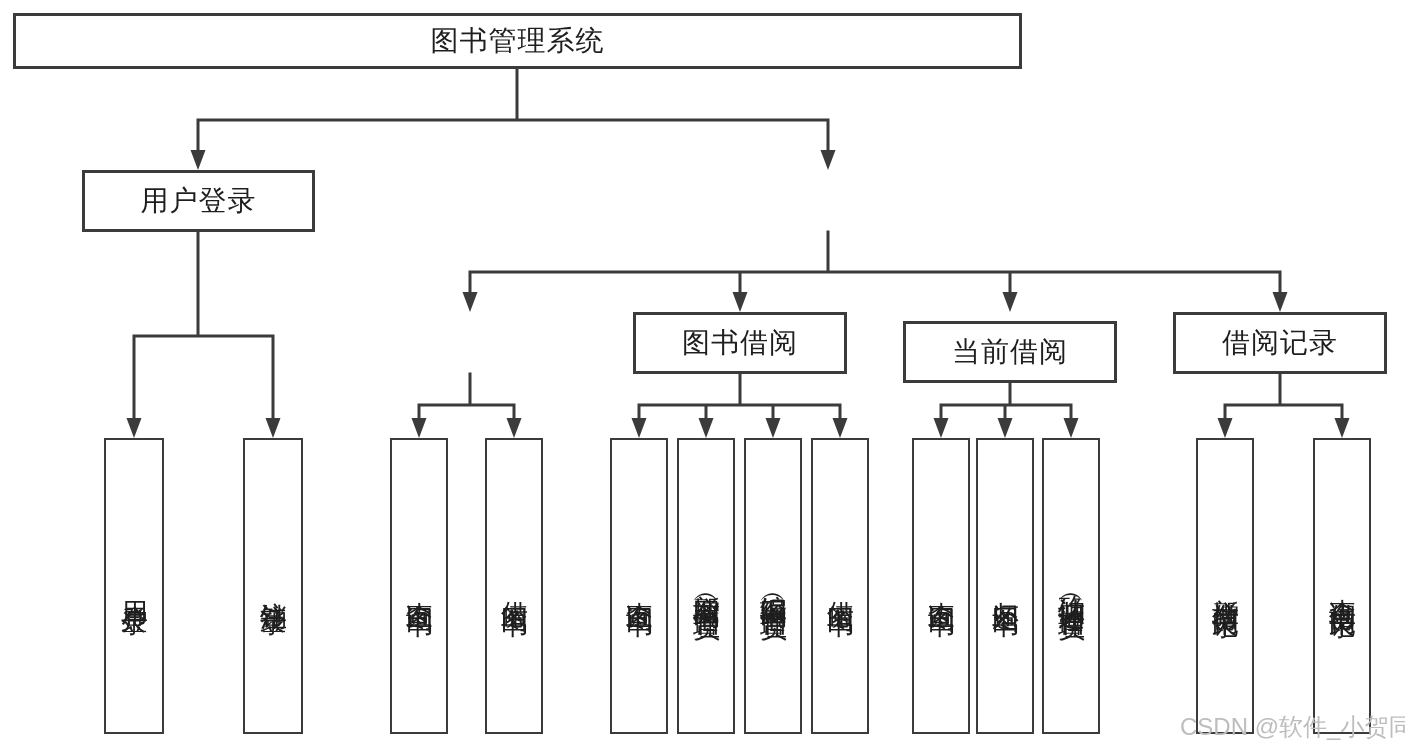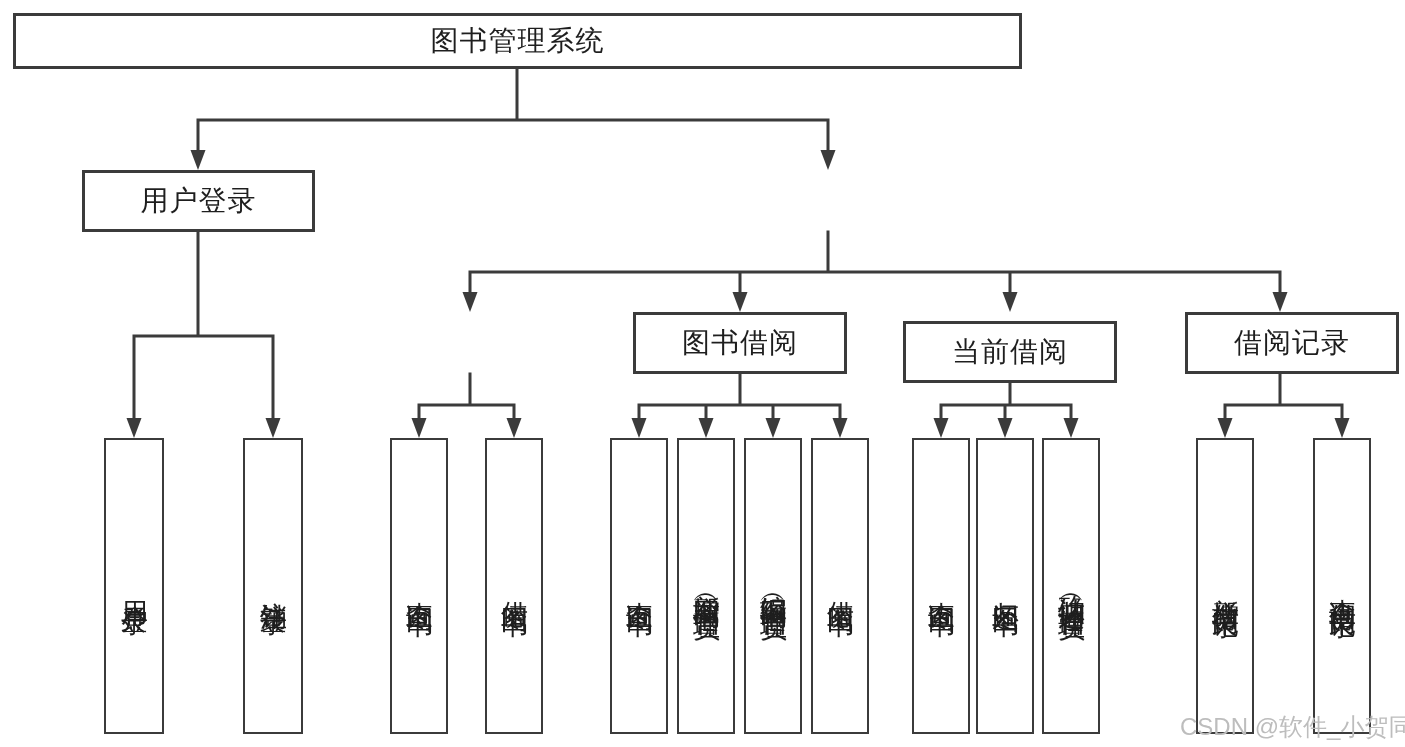--- a/index.html
+++ b/index.html
@@ -102,21 +102,21 @@
       M1217.5 418 L1232.5 418 L1225 438 Z
       M1334.5 418 L1349.5 418 L1342 438 Z"></path>
   </svg>
 
   <div class="hbox root" style="left:13px;top:13px;width:1009px;height:56px;">图书管理系统</div>
 
   <div class="hbox" style="left:82px;top:170px;width:233px;height:62px;">用户登录</div>
 
   <div class="hbox" style="left:633px;top:312px;width:214px;height:62px;">图书借阅</div>
   <div class="hbox" style="left:903px;top:321px;width:214px;height:62px;">当前借阅</div>
-  <div class="hbox" style="left:1173px;top:312px;width:214px;height:62px;margin-left:12px;">借阅记录</div>
+  <div class="hbox" style="left:1173px;top:312px;width:214px;height:62px;">借阅记录</div>
 
   <div class="vbox" style="left:104px;top:438px;width:60px;height:296px;">
     <span class="vtext">用户登录</span>
   </div>
   <div class="vbox" style="left:243px;top:438px;width:60px;height:296px;">
     <span class="vtext">注销登录</span>
   </div>
 
   <div class="vbox" style="left:390px;top:438px;width:58px;height:296px;">
     <span class="vtext">查询图书</span>

